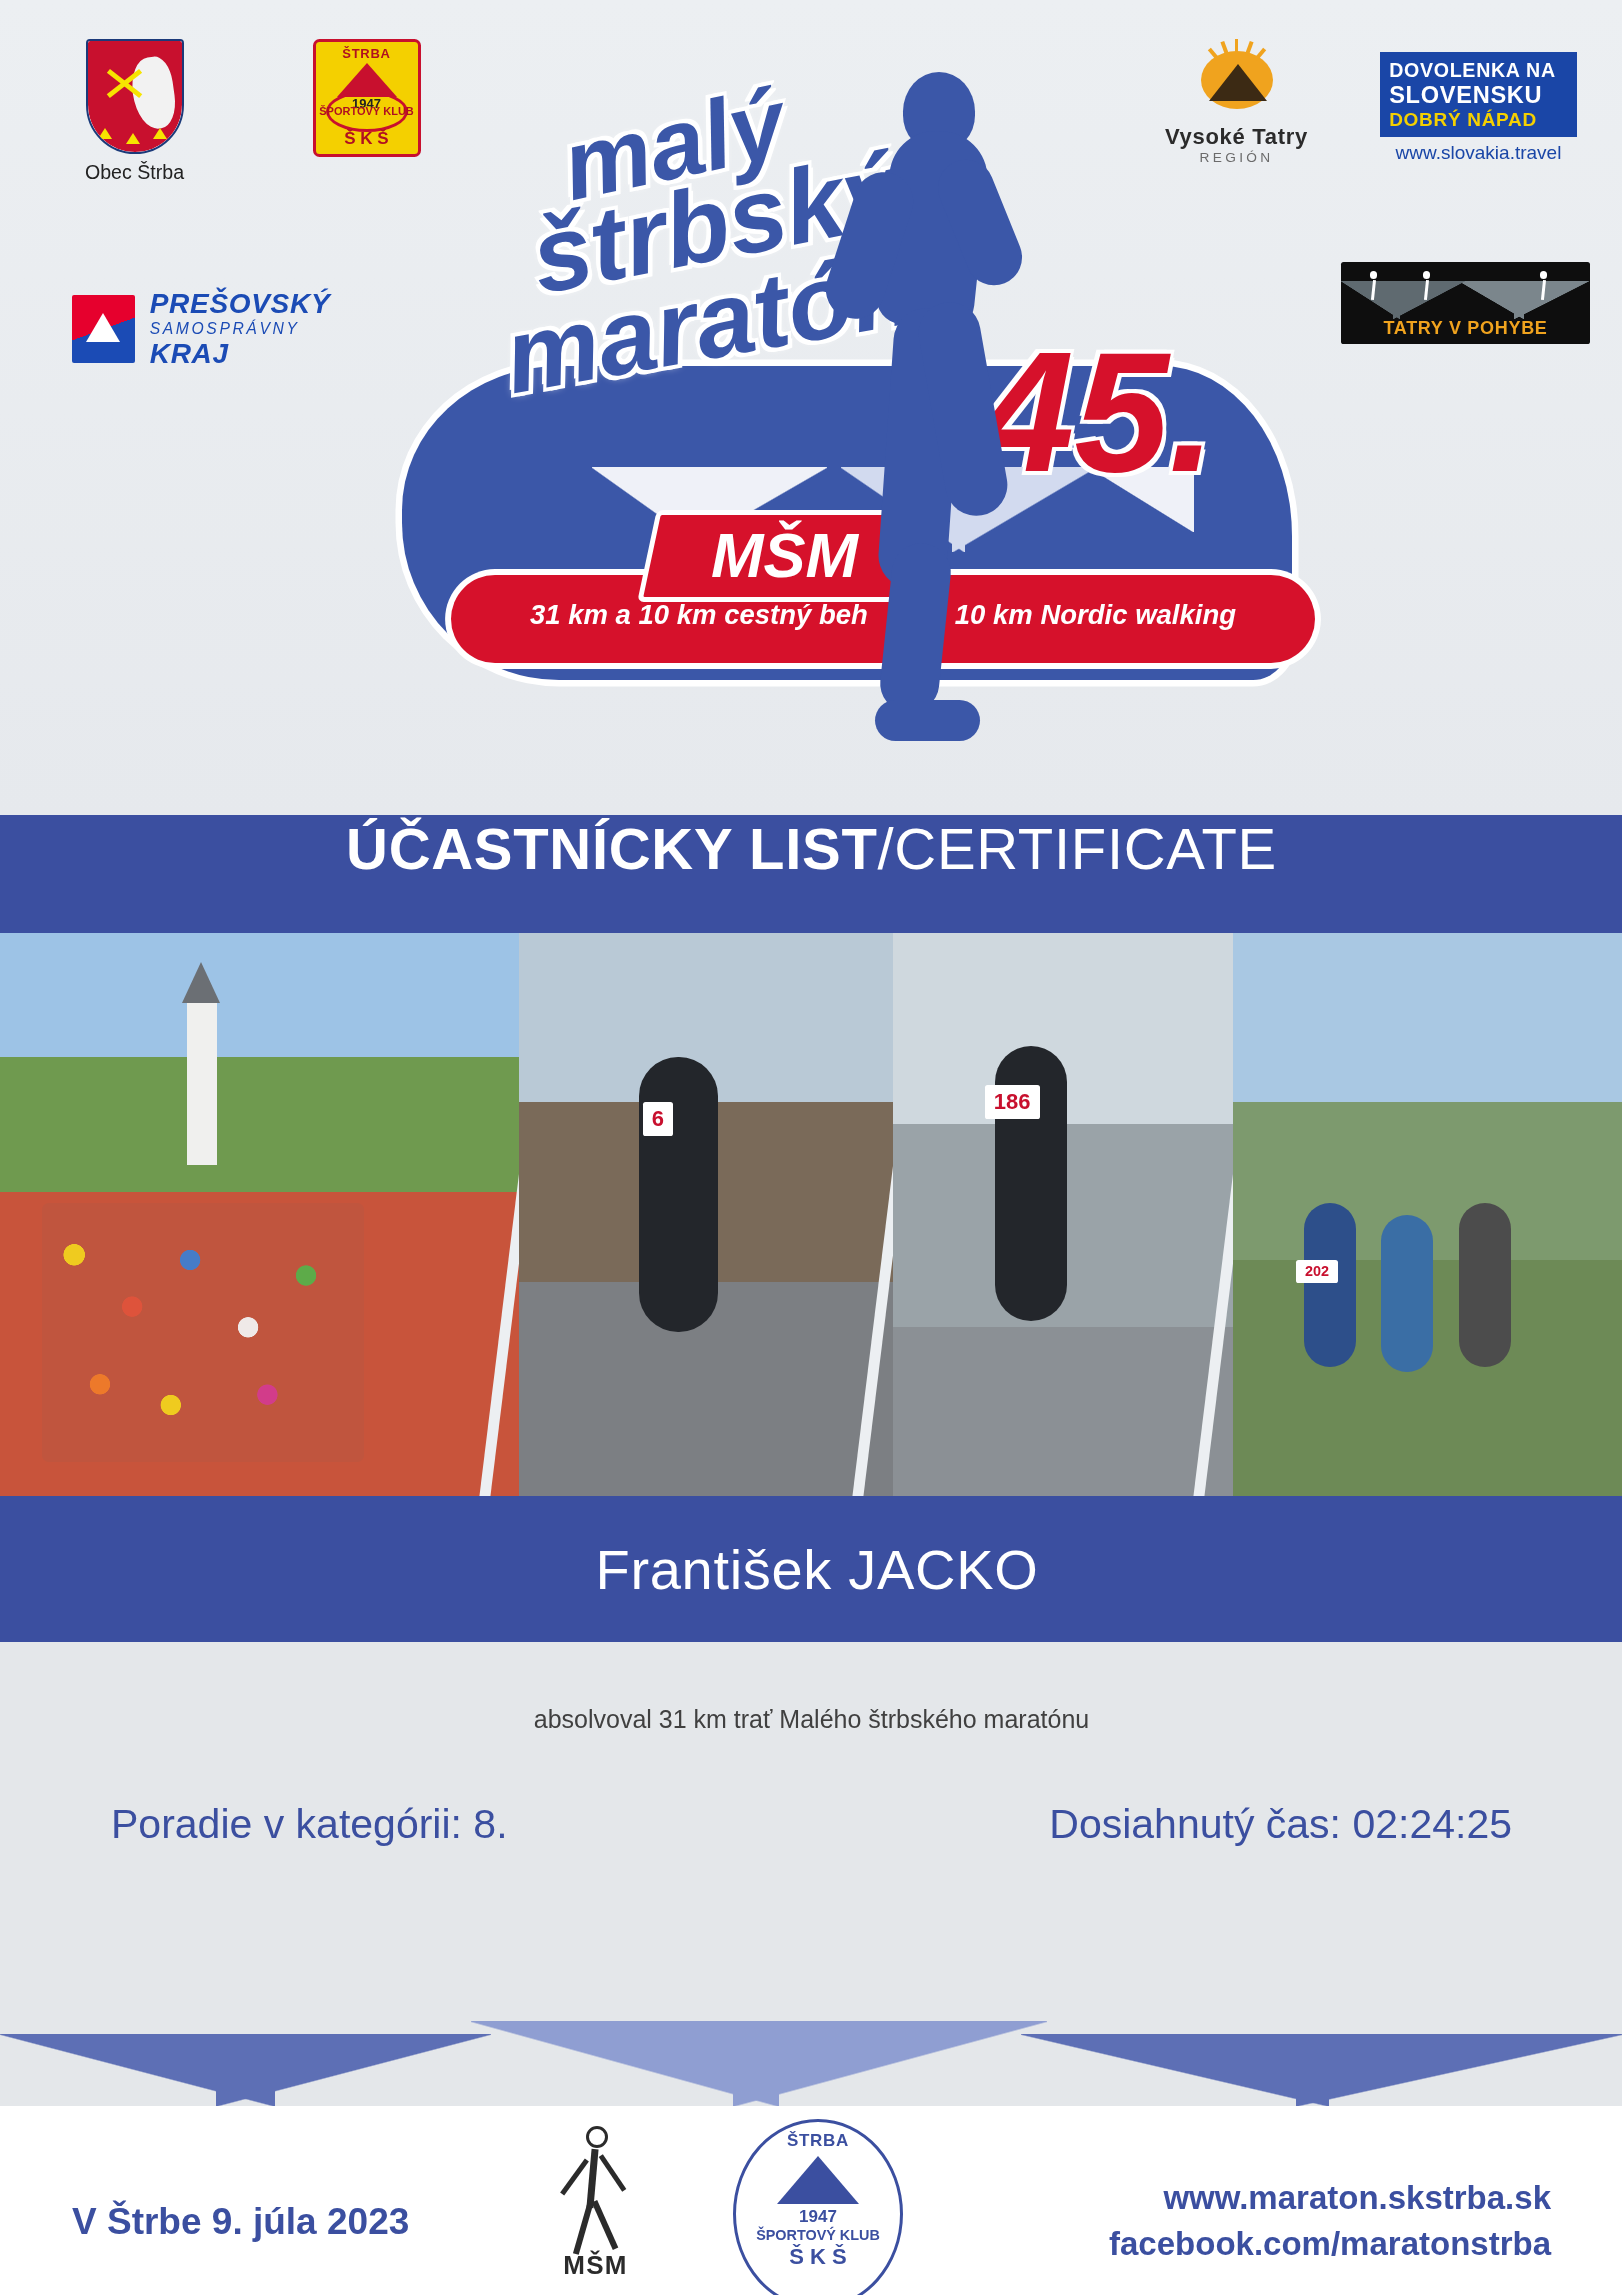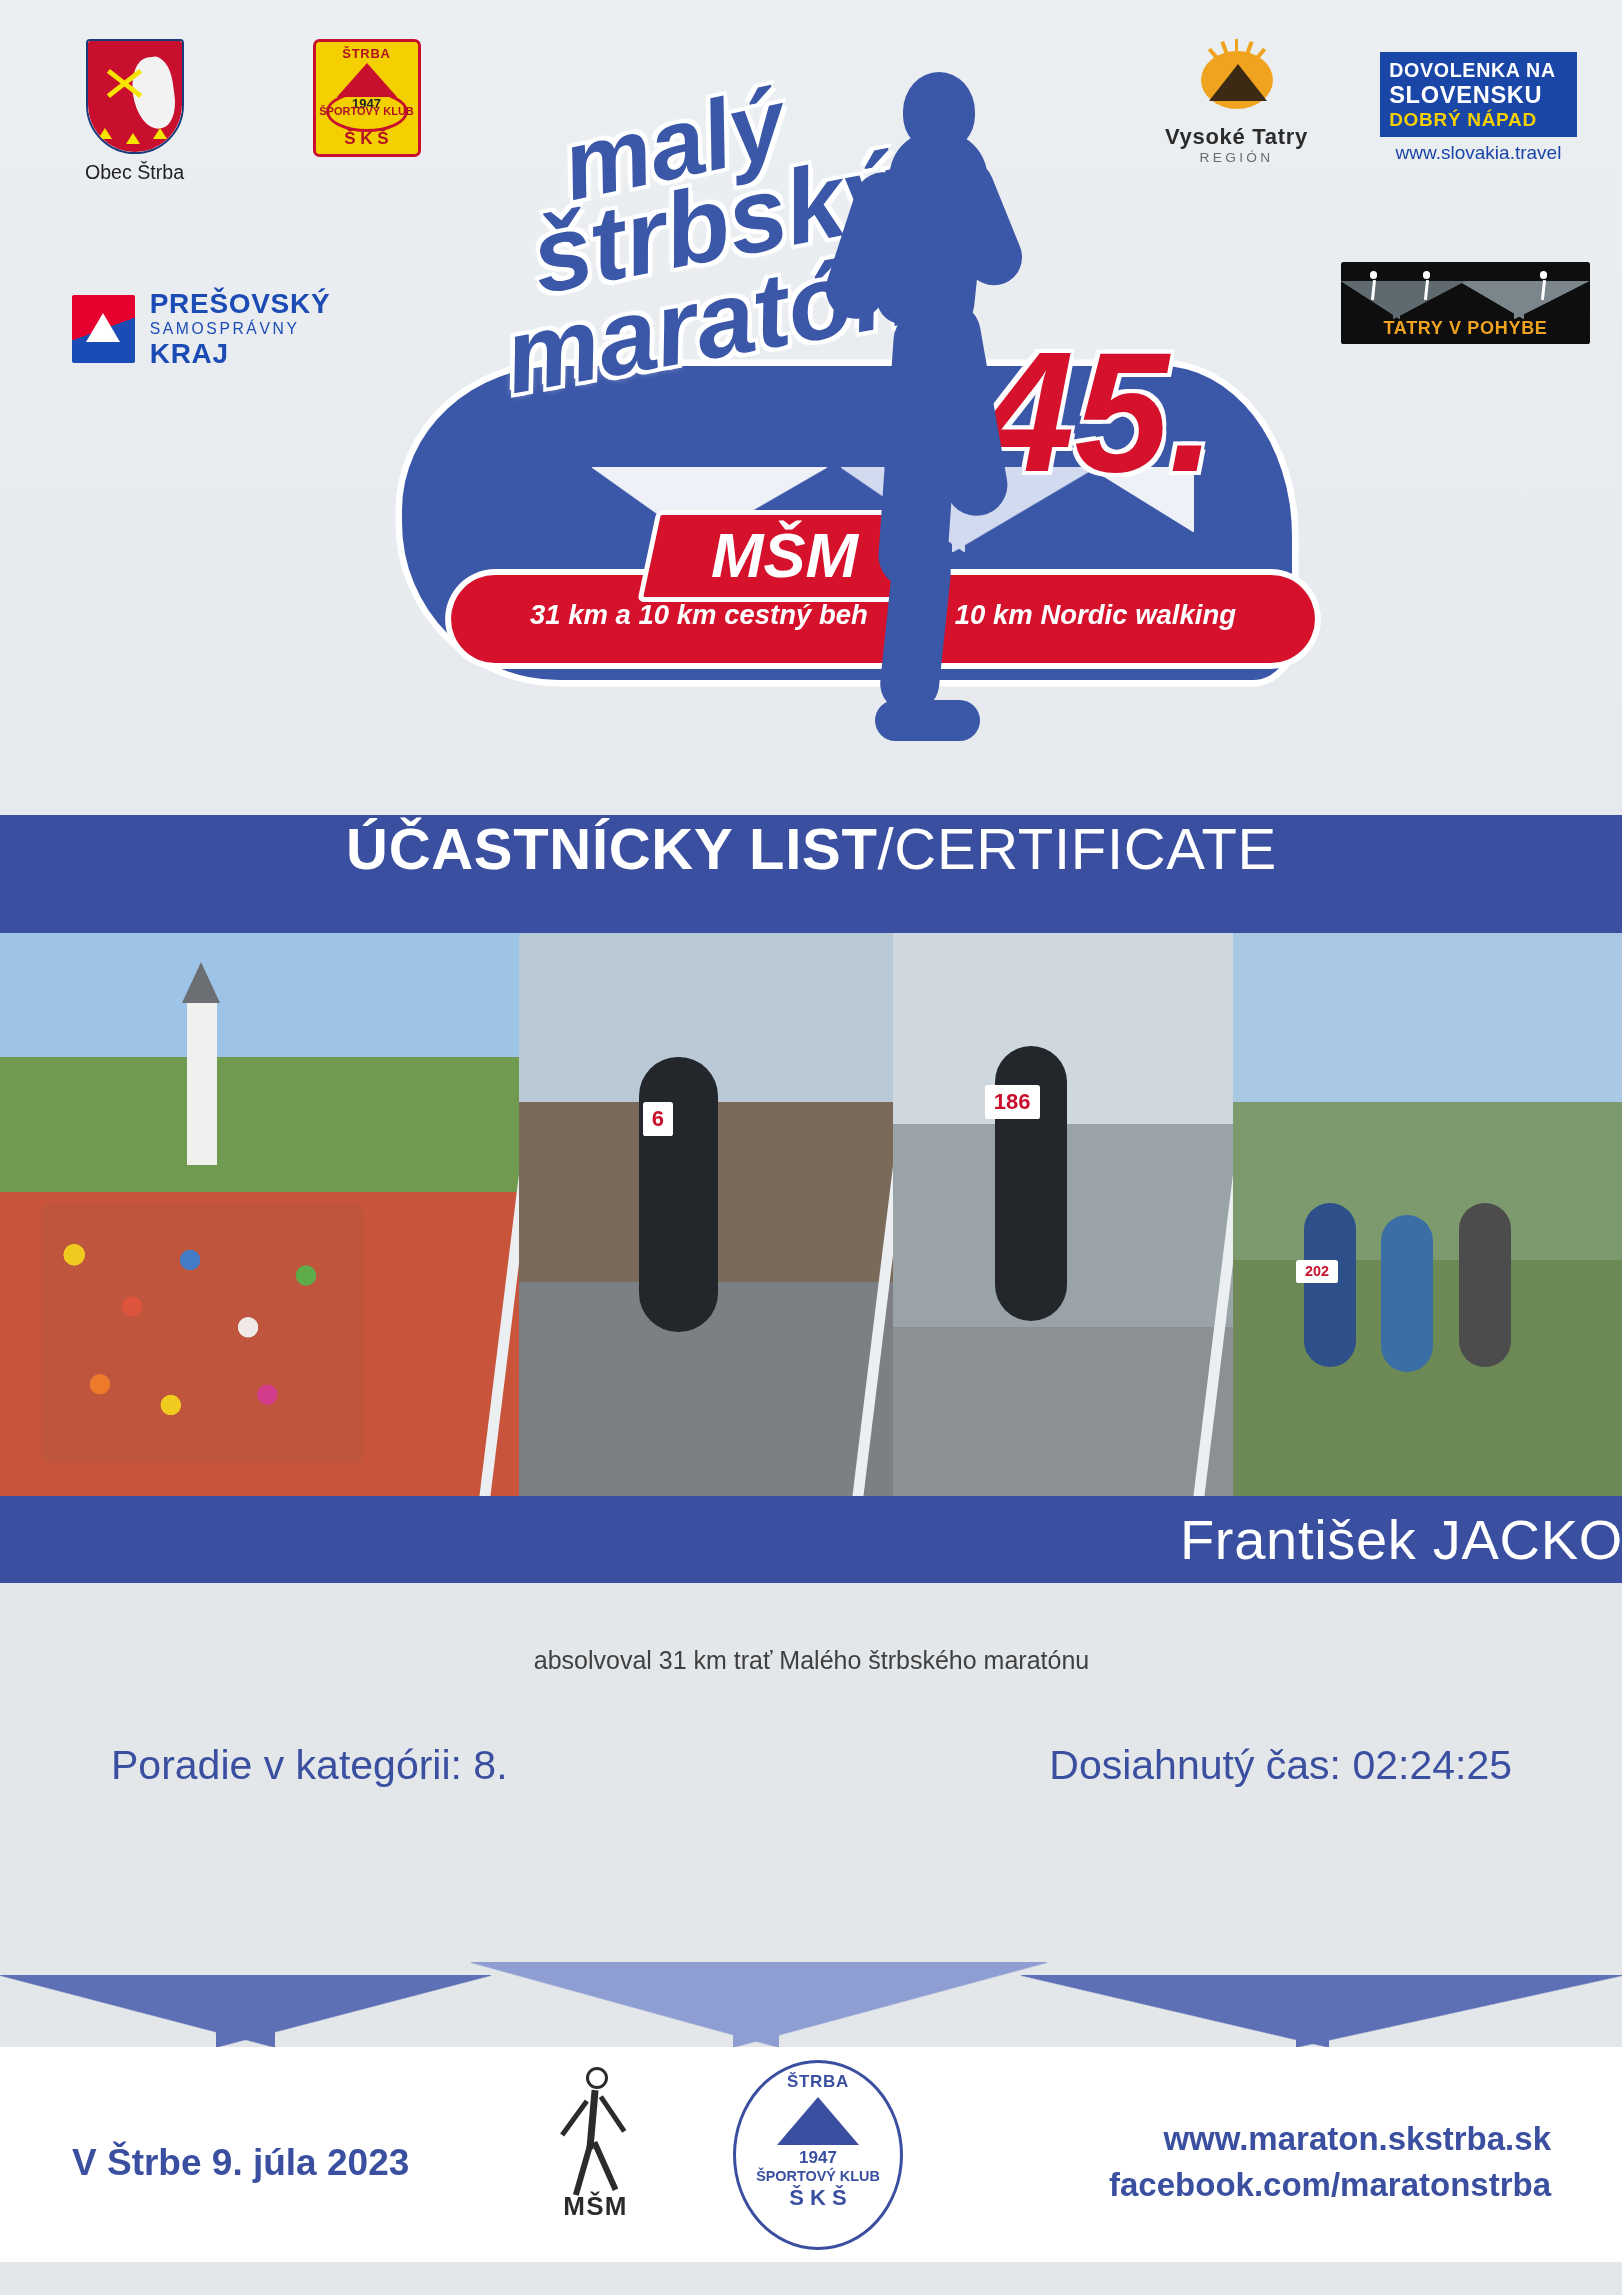--- a/index.html
+++ b/index.html
@@ -275,21 +275,21 @@
   .church:before {
     content:""; position:absolute; top:-39px; left:-4.6px; width:0;height:0;
     border-left:19.6px solid transparent;border-right:19.6px solid transparent;border-bottom:41px solid #6b6f74;
   }
   .runner-fig {
     position:absolute; width: 79px; height: 275px; background:#23262b; border-radius: 39px;
   }
 
   
   .namebar {
-    height: 87px; background:#3b4fa0; display:flex; align-items:center; justify-content:flex-end;padding-left:11px;
+    height: 146px; background:#3b4fa0; display:flex; align-items:center; justify-content:center;padding-left:11px;
   }
   .namebar .name { color:#fff; font-size: 56px; font-weight: 400; letter-spacing: 0.7px; }
 
   
   .body-area { background:#e4e7ea; padding-top: 59px; height: 366px; text-align:center; }
   .desc { font-size: 25px; color:#404040; line-height: 1.5; }
   .stats {
     display:flex; justify-content: space-between;
     padding: 62px 111px 0 111px; color:#3b4fa0; font-size: 41px;
   }
@@ -367,21 +367,21 @@
       <div class="sks">
         <div class="t1">ŠTRBA</div>
         <div class="mtn"></div>
         <div class="year">1947</div>
         <div class="ring"></div>
         <div class="t2">ŠPORTOVÝ KLUB</div>
         <div class="t3">Š K Š</div>
       </div>
     </div>
 
-    <div class="logo-box" style="left:72px; top:288px; width:366px; text-align:left;">
+    <div class="logo-box" style="left:72px; top:288px; width:366px; text-align:left;font-style:italic;">
       <span class="psk-mark"></span>
       <span class="psk-text">
         <div class="l1">PREŠOVSKÝ</div>
         <div class="l2">SAMOSPRÁVNY</div>
         <div class="l3">KRAJ</div>
       </span>
     </div>
 
     <div class="logo-box" style="left:1099px; top:39px; width:275px;">
       <div class="vt-sun">

